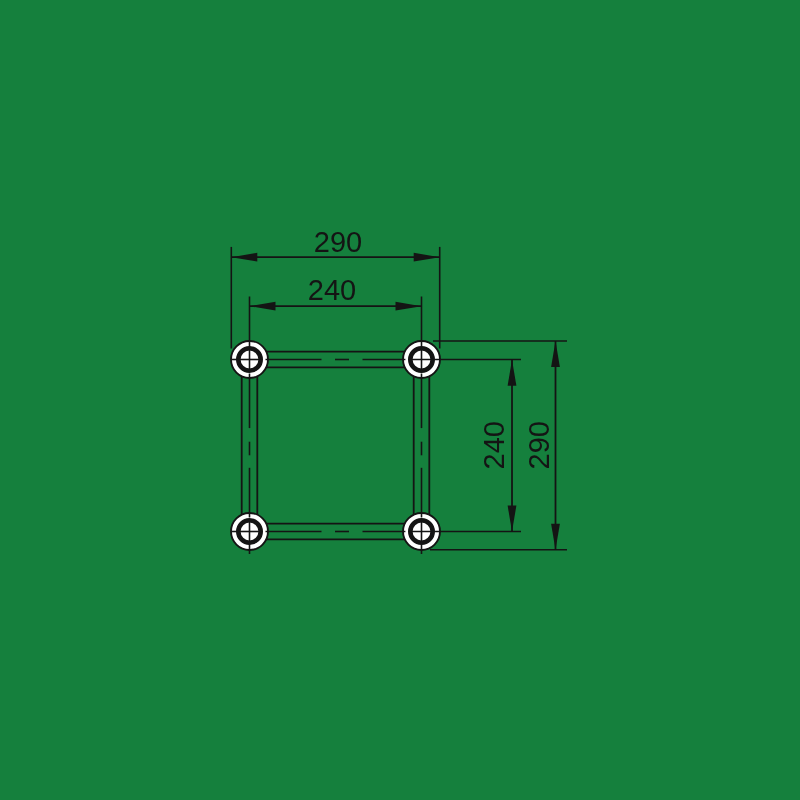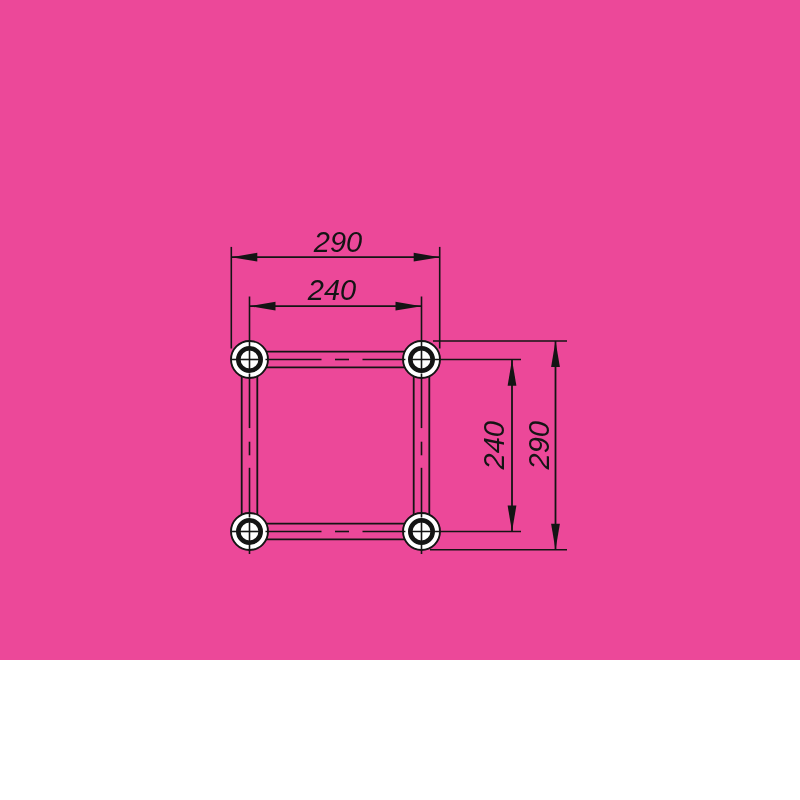--- a/index.html
+++ b/index.html
@@ -1,16 +1,16 @@
 <!DOCTYPE html>
 <html><head>
 <meta charset="utf-8">
 <style>
   html,body{margin:0;padding:0;background:#ffffff;}
-  .page{width:800px;height:660px;position:relative;background:#ec4899;font-style:italic;}
+  .page{width:800px;height:800px;position:relative;background:#15803d;}
   text{font-family:"Liberation Sans",sans-serif;fill:#141414;}
 </style>
 </head>
 <body>
 <div class="page">
 <svg style="filter:blur(0.45px)" width="800" height="800" viewBox="0 0 800 800" xmlns="http://www.w3.org/2000/svg">
   <g stroke="#141414" fill="none" stroke-linecap="butt">
 
     <g stroke-width="1.8">
       <line x1="252" y1="351.7" x2="419" y2="351.7"></line>

